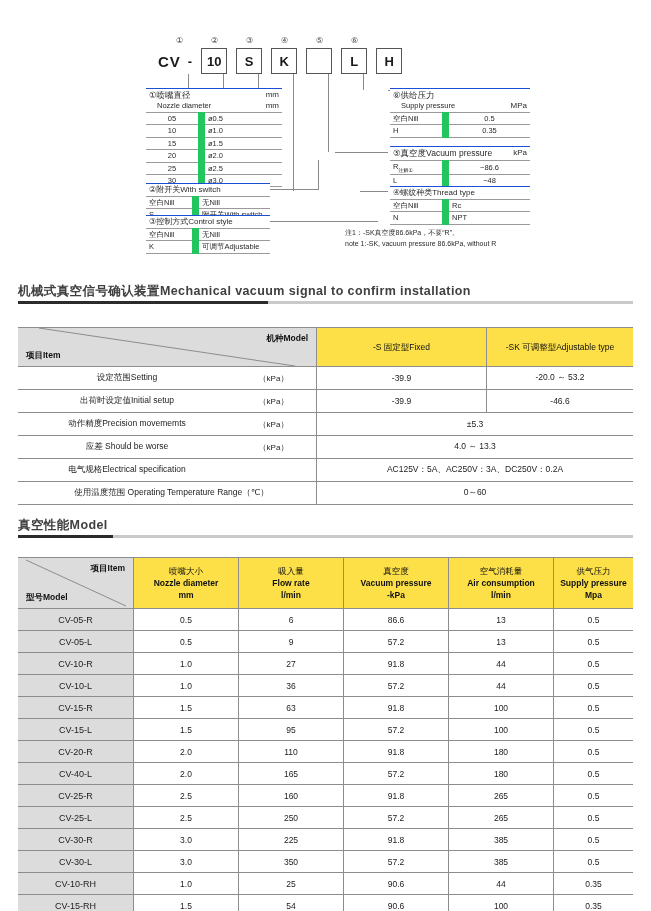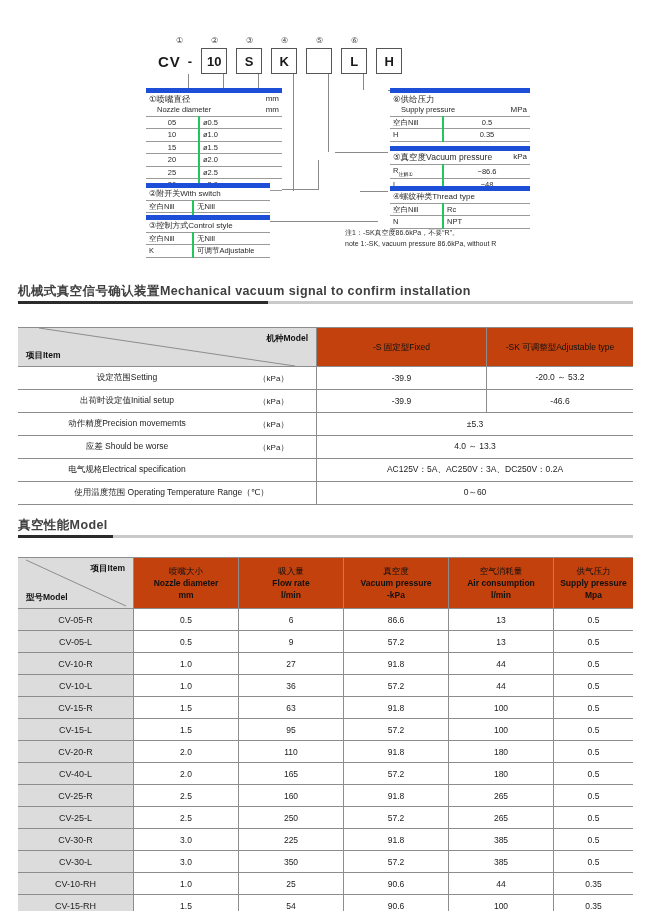--- a/index.html
+++ b/index.html
@@ -75,25 +75,25 @@
   .spec-tbl td, .spec-tbl th {
     border-top: 1px solid #9a9a9a;
     border-bottom: 1px solid #9a9a9a;
     padding: 1px 3px;
     font-weight: normal;
     text-align: left;
     white-space: nowrap;
     line-height: 1.25;
   }
   .spec-tbl .hdr td {
-    border-top: 5px solid #1d4ed8;
+    border-top: 1px solid #1d4ed8;
     border-bottom: 1px solid #9a9a9a;
     font-size: 8px;
   }
-  .spec-tbl .divcol { border-left: 2px solid #22c55e; }
+  .spec-tbl .divcol { border-left: 7px solid #22c55e; }
   .hdr-cn { font-size: 8.5px; }
   .hdr-en { font-size: 7.5px; }
   .unit-r { float: right; padding-left: 14px; }
   .sub { font-size: 5px; vertical-align: sub; }
 
   .note-block {
     position: absolute;
     left: 345px; top: 228px;
     font-size: 7px;
     line-height: 1.5;
@@ -132,21 +132,21 @@
   }
   .data-table td, .data-table th {
     border-top: 1px solid #8d8d8d;
     border-bottom: 1px solid #8d8d8d;
     padding: 0;
     text-align: center;
     font-weight: normal;
     vertical-align: middle;
   }
   .data-table .vsep { border-left: 1px solid #8d8d8d; }
-  .grayhdr { background: #c2410c; }
+  .grayhdr { background: #fde047; }
   .graycell { background: #dcdcdc; font-weight: bold; font-size: 9px; }
 
   
   .corner {
     position: relative;
     background: #dcdcdc;
     padding: 0 !important;
   }
   .corner .diag {
     position: absolute;

